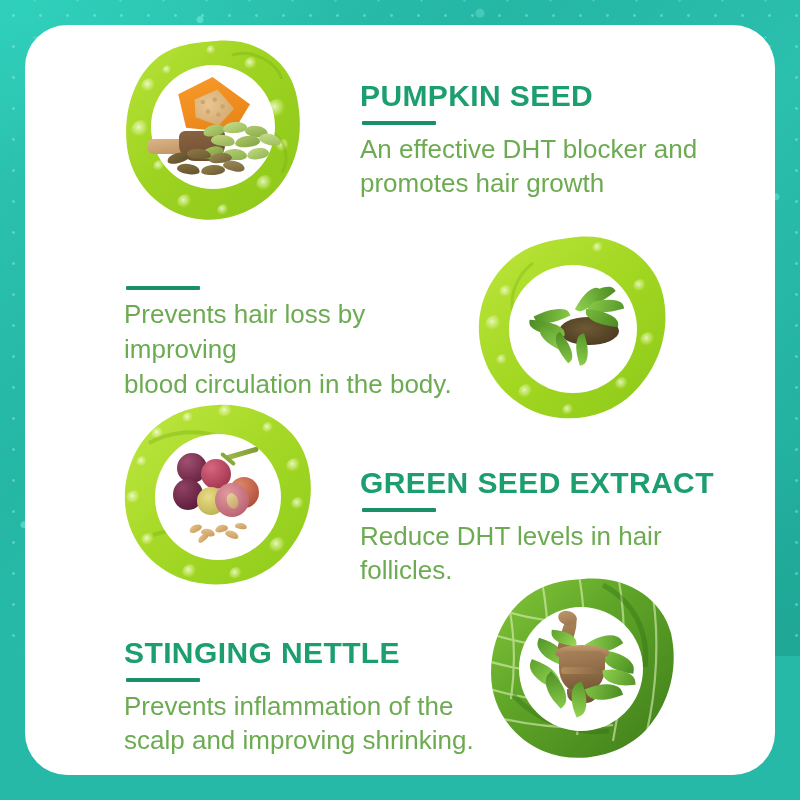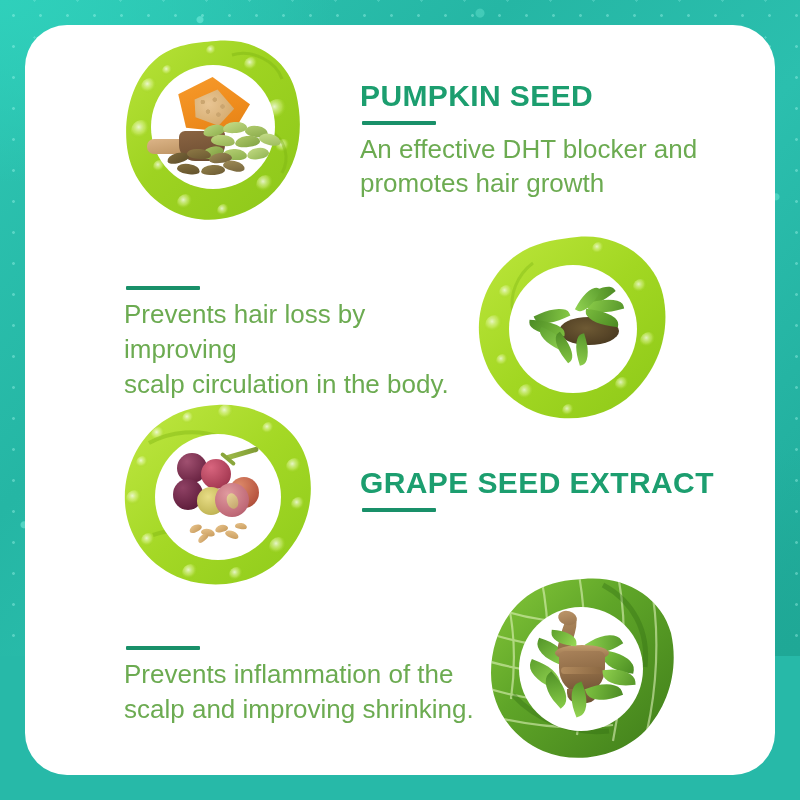--- a/index.html
+++ b/index.html
@@ -203,21 +203,21 @@
         <p class="body">An effective DHT blocker and
 promotes hair growth</p>
       </div>
     </div>
 
     <div class="row" style="left:0;top:190px;width:750px;height:200px;">
 
       <div class="txt" style="left:99px;top:62px;width:340px;">
         <div class="rule"></div>
         <p class="body">Prevents hair loss by improving
-scalp circulation in the body.</p>
+blood circulation in the body.</p>
       </div>
 
       <div class="blob" style="left:448px;top:18px;width:200px;height:196px;">
         <svg viewBox="0 0 200 196" aria-hidden="true">
           <defs>
             <linearGradient id="limeB" x1="0" y1="0" x2="1" y2="1">
               <stop offset="0%" stop-color="#bde63c"></stop>
               <stop offset="50%" stop-color="#a2d722"></stop>
               <stop offset="100%" stop-color="#8cc818"></stop>
             </linearGradient>
@@ -320,28 +320,30 @@
 
         <div class="gseed" style="left:22px;top:80px;width:13px;height:7px;transform:rotate(-26deg);"></div>
         <div class="gseed" style="left:34px;top:84px;width:14px;height:7px;transform:rotate(12deg);"></div>
         <div class="gseed" style="left:48px;top:80px;width:13px;height:7px;transform:rotate(-14deg);"></div>
         <div class="gseed" style="left:58px;top:86px;width:14px;height:7px;transform:rotate(22deg);"></div>
         <div class="gseed" style="left:30px;top:90px;width:12px;height:6px;transform:rotate(-40deg);"></div>
         <div class="gseed" style="left:68px;top:78px;width:12px;height:6px;transform:rotate(8deg);"></div>
       </div>
 
       <div class="txt" style="left:335px;top:82px;width:390px;">
-        <h2 class="head">GRAPE SEED EXTRACT</h2>
+        <h2 class="head">GREEN SEED EXTRACT</h2>
         <div class="rule"></div>
+        <p class="body">Reduce DHT levels in hair follicles.</p>
       </div>
     </div>
 
     <div class="row" style="left:0;top:540px;width:750px;height:210px;">
 
       <div class="txt" style="left:99px;top:72px;width:350px;">
+        <h2 class="head">STINGING NETTLE</h2>
         <div class="rule"></div>
         <p class="body">Prevents inflammation of the
 scalp and improving shrinking.</p>
       </div>
 
       <div class="blob" style="left:458px;top:10px;width:196px;height:190px;">
         <svg viewBox="0 0 196 190" aria-hidden="true">
           <defs>
             <linearGradient id="darkLeafG" x1="0" y1="0" x2="1" y2="1">
               <stop offset="0%" stop-color="#86c83a"></stop>

